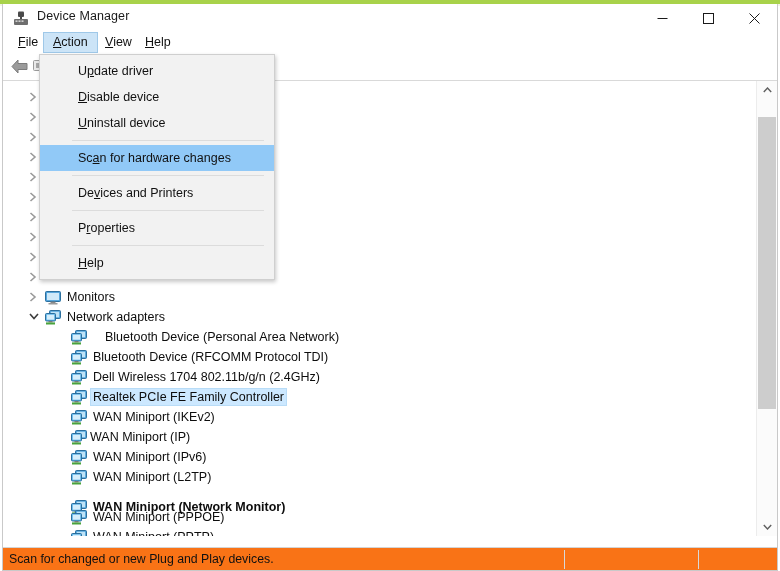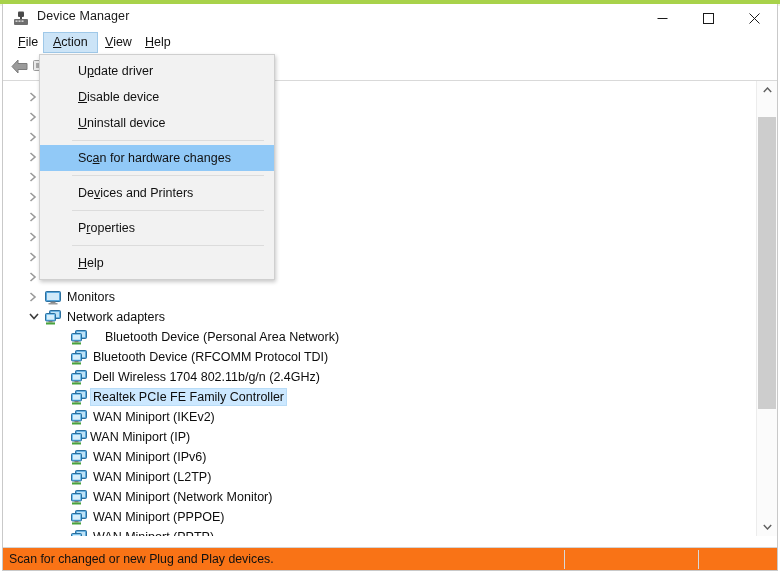--- a/index.html
+++ b/index.html
@@ -484,21 +484,21 @@
             <span class="row-icon" style="left: 68px;"><svg width="16" height="15" viewBox="0 0 16 15">
                 <rect x="4.5" y="0.5" width="11" height="8" rx="1" fill="#4a9fd8" stroke="#2b6f9e" stroke-width="1"></rect>
                 <rect x="5.8" y="1.7" width="8.4" height="5.6" fill="#bfe3f7"></rect>
                 <rect x="0.5" y="3.5" width="10" height="7.5" rx="1" fill="#5cb3e8" stroke="#2b6f9e" stroke-width="1"></rect>
                 <rect x="1.8" y="4.7" width="7.4" height="5" fill="#d6eefb"></rect>
                 <rect x="3.5" y="11" width="4" height="1.4" fill="#7a7a7a"></rect>
                 <path d="M1 12.4 h9 v2.1 h-9 z" fill="#4aa23c"></path>
               </svg></span>
             <span class="row-label" style="left: 88px;">WAN Miniport (L2TP)</span>
           </div>
-          <div class="row" style="top: 406px;">
+          <div class="row" style="top: 416px; font-weight: bold;">
             <span class="row-icon" style="left: 68px;"><svg width="16" height="15" viewBox="0 0 16 15">
                 <rect x="4.5" y="0.5" width="11" height="8" rx="1" fill="#4a9fd8" stroke="#2b6f9e" stroke-width="1"></rect>
                 <rect x="5.8" y="1.7" width="8.4" height="5.6" fill="#bfe3f7"></rect>
                 <rect x="0.5" y="3.5" width="10" height="7.5" rx="1" fill="#5cb3e8" stroke="#2b6f9e" stroke-width="1"></rect>
                 <rect x="1.8" y="4.7" width="7.4" height="5" fill="#d6eefb"></rect>
                 <rect x="3.5" y="11" width="4" height="1.4" fill="#7a7a7a"></rect>
                 <path d="M1 12.4 h9 v2.1 h-9 z" fill="#4aa23c"></path>
               </svg></span>
             <span class="row-label" style="left: 88px;">WAN Miniport (Network Monitor)</span>
           </div>

